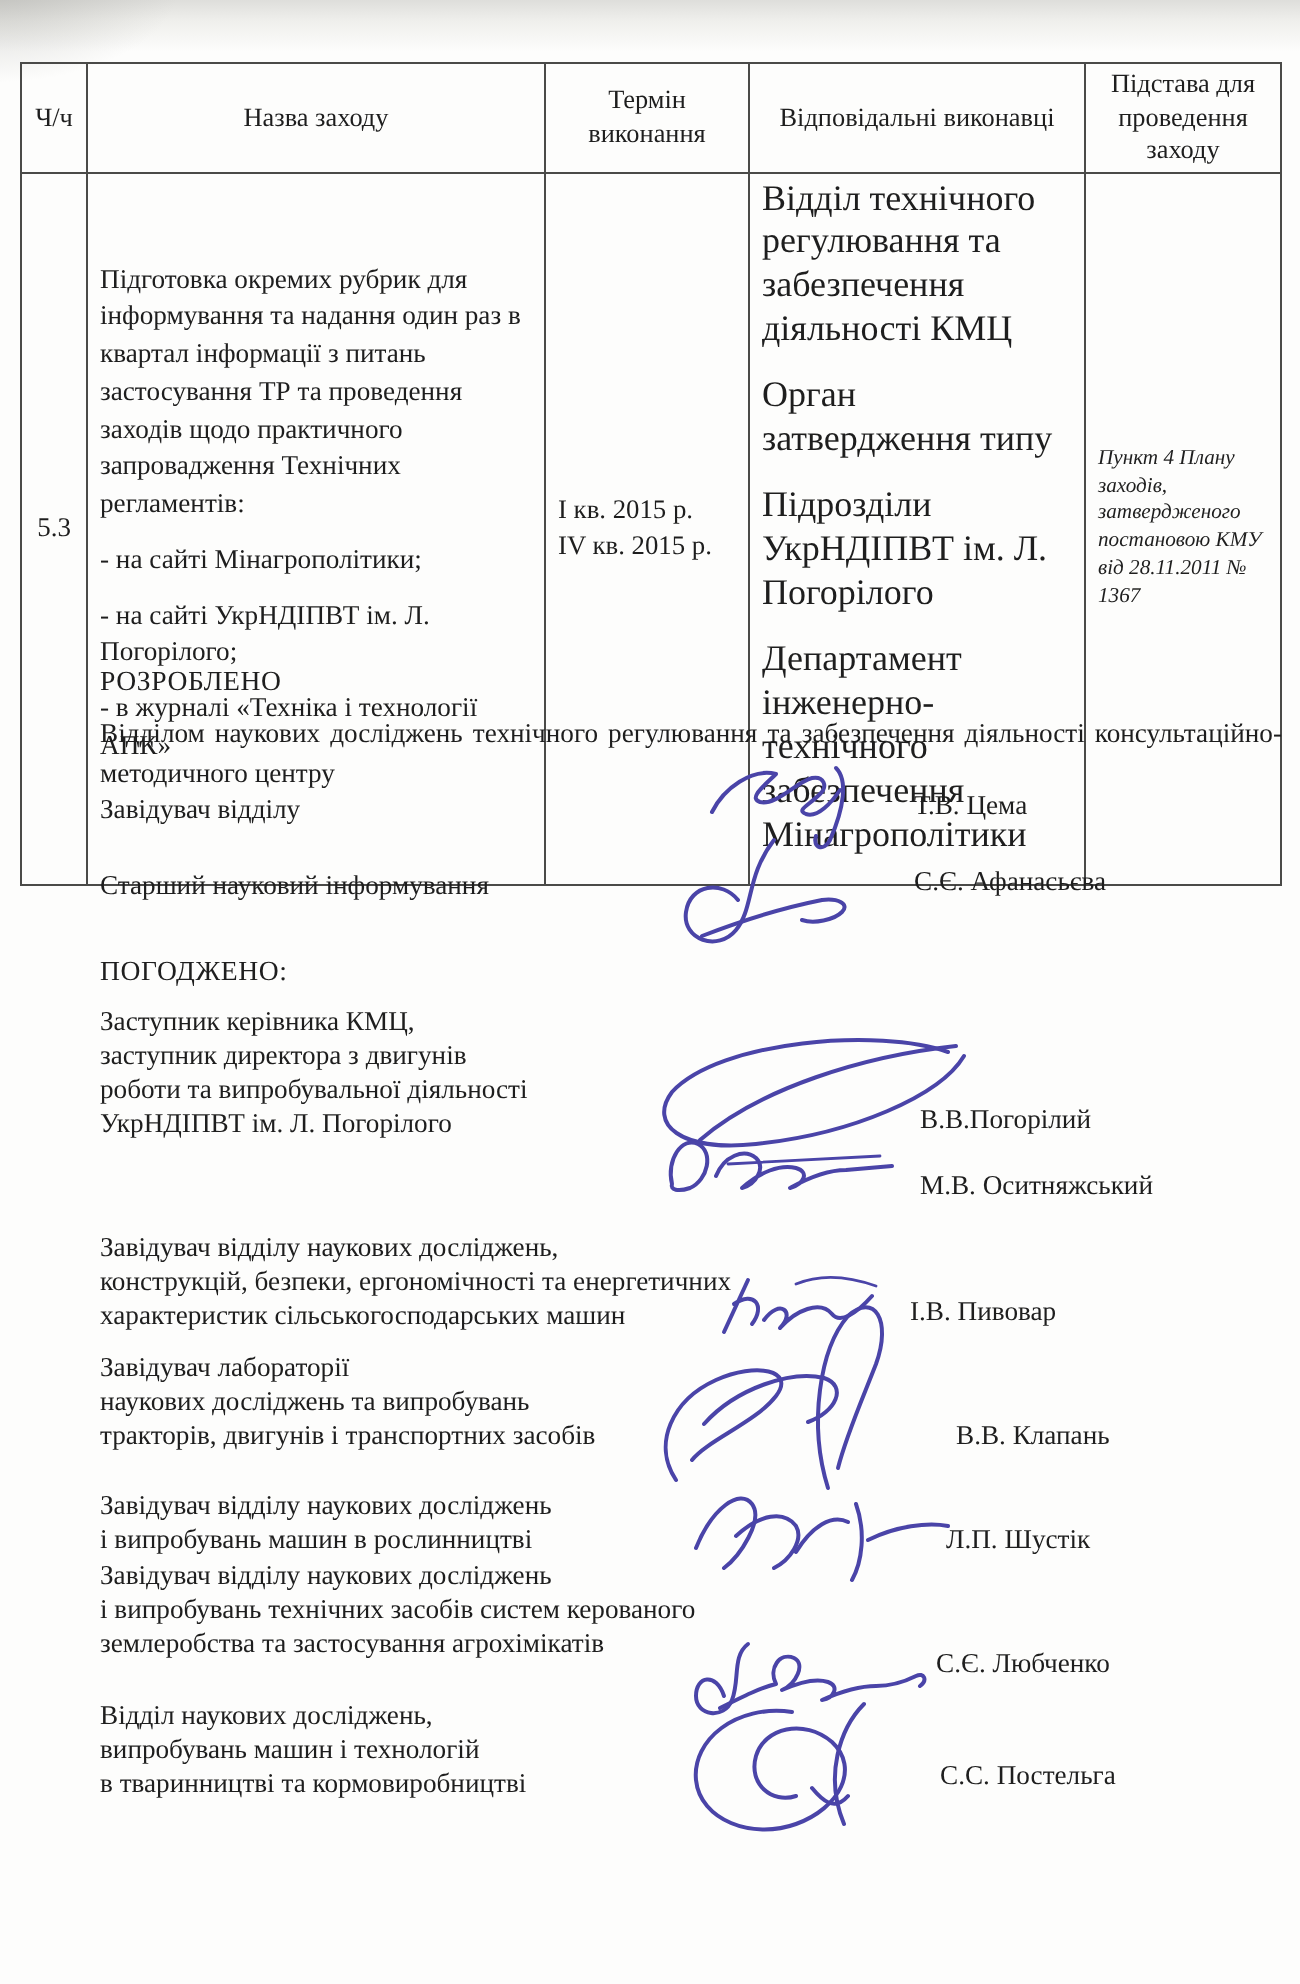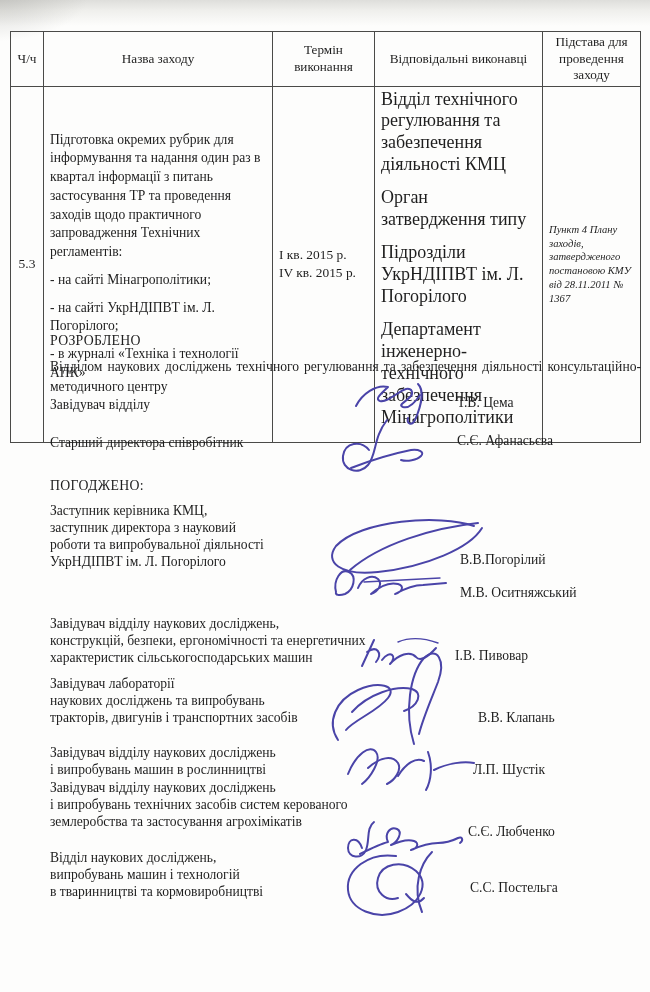--- a/index.html
+++ b/index.html
@@ -102,27 +102,27 @@
     </tr>
   </tbody>
     </table>
 
   <div class="abs heading" style="left:50px;top:333px">РОЗРОБЛЕНО</div>
   <div class="abs body-just" style="left:50px;top:357px">Відділом наукових досліджень технічного регулювання та забезпечення діяльності консультаційно-методичного центру</div>
 
   <div class="abs lbl" style="left:50px;top:396px">Завідувач відділу</div>
   <div class="abs sig-name" style="left:457px;top:395px">Т.В. Цема</div>
 
-  <div class="abs lbl" style="left:50px;top:434px">Старший директора  співробітник</div>
+  <div class="abs lbl" style="left:50px;top:434px">Старший науковий  інформування</div>
   <div class="abs sig-name" style="left:457px;top:433px">С.Є. Афанасьєва</div>
 
   <div class="abs heading" style="left:50px;top:478px">ПОГОДЖЕНО:</div>
 
   <div class="abs lbl" style="left:50px;top:502px">Заступник керівника КМЦ,
-заступник директора з науковий
+заступник директора з двигунів
 роботи та випробувальної діяльності
 УкрНДІПВТ ім. Л. Погорілого</div>
   <div class="abs sig-name" style="left:460px;top:552px">В.В.Погорілий</div>
 
   <div class="abs sig-name" style="left:460px;top:585px">М.В. Оситняжський</div>
 
   <div class="abs lbl" style="left:50px;top:615px">Завідувач відділу наукових досліджень,
 конструкцій, безпеки, ергономічності та енергетичних
 характеристик сільськогосподарських машин</div>
   <div class="abs sig-name" style="left:455px;top:648px">І.В. Пивовар</div>

